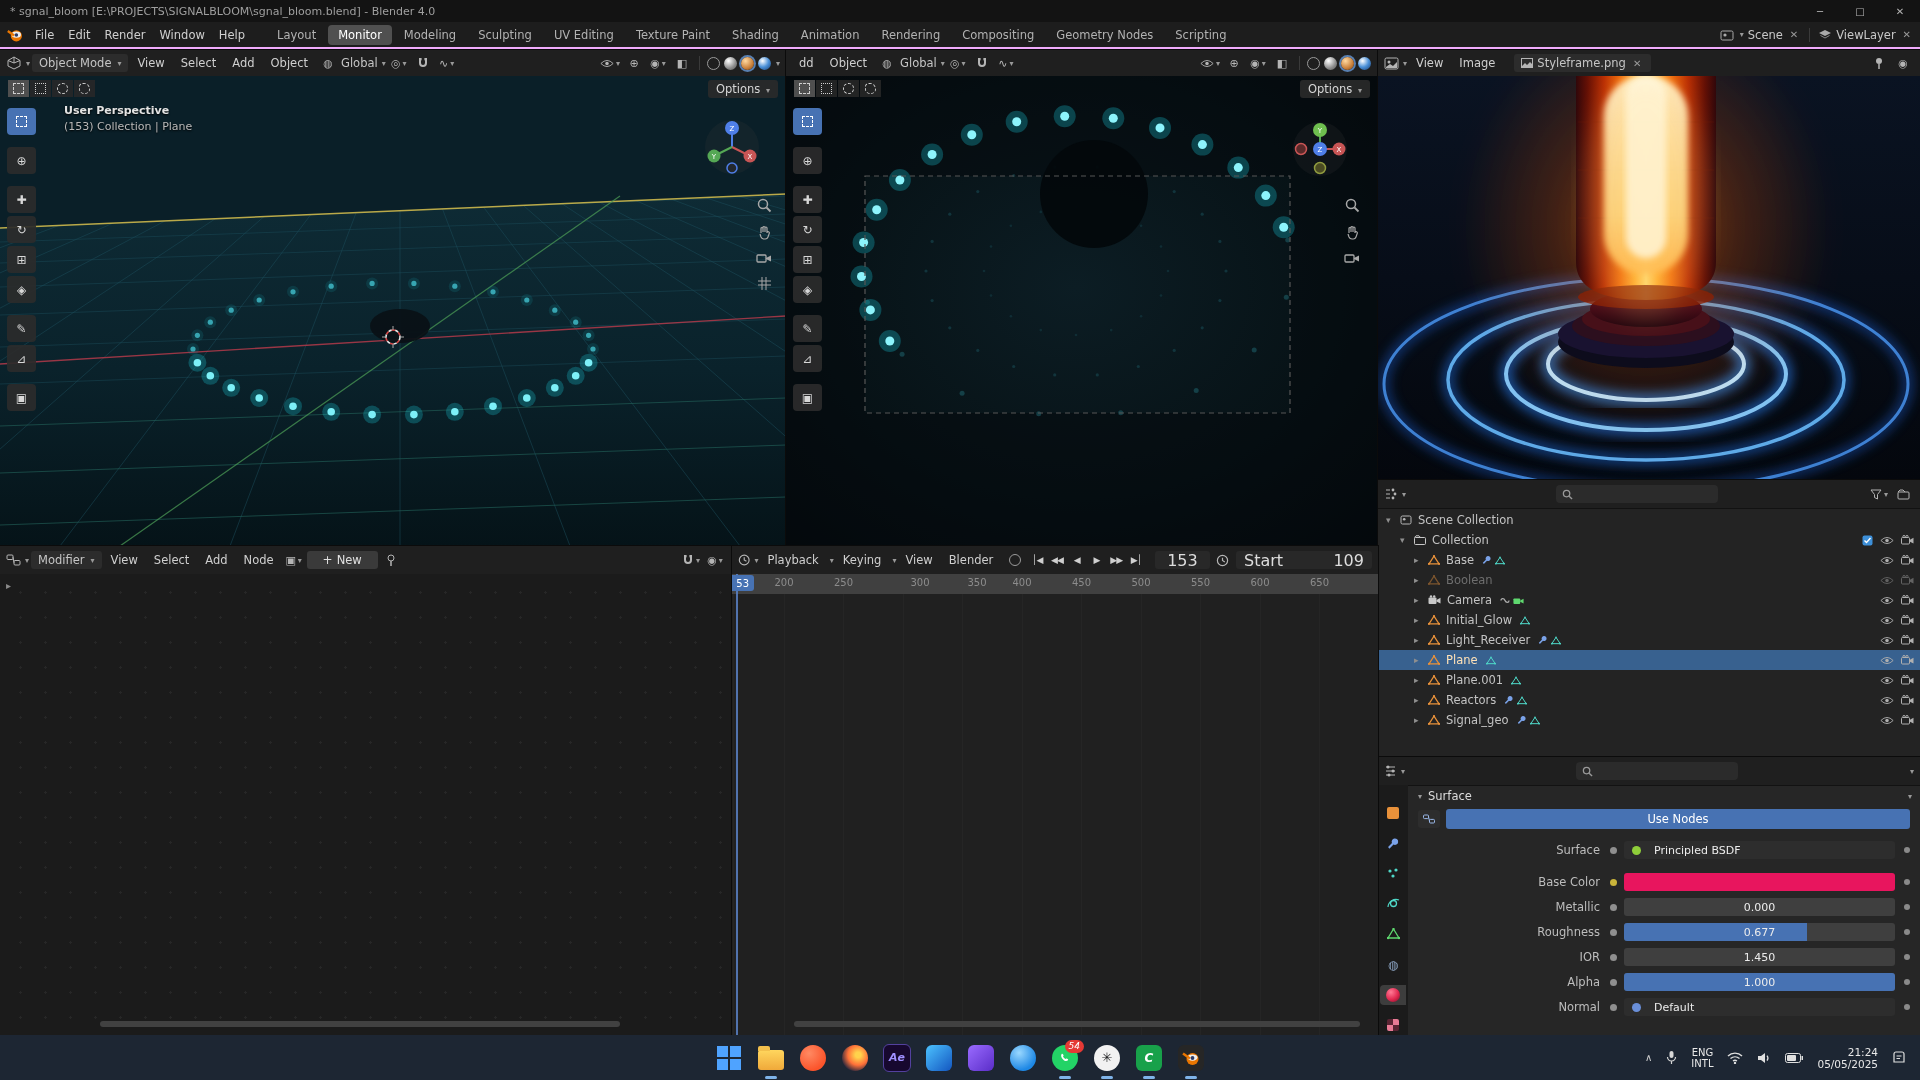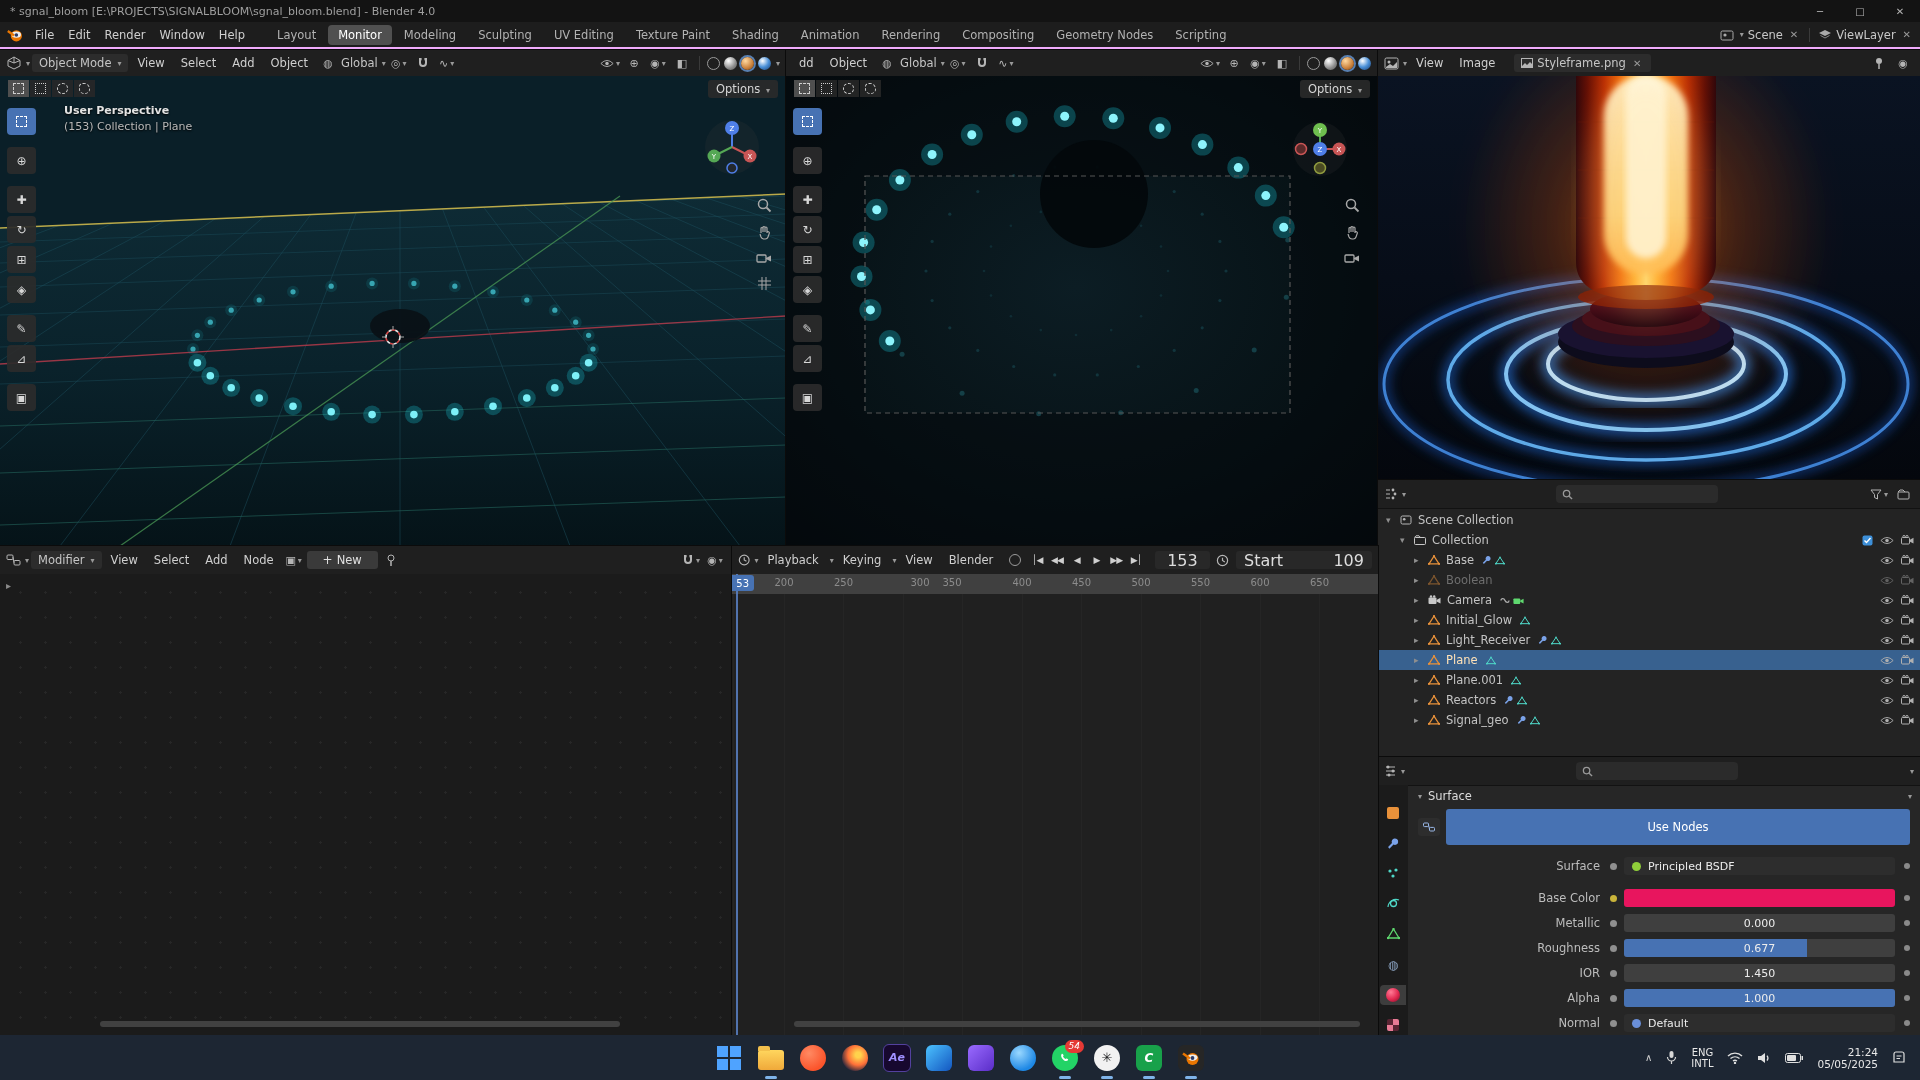--- a/index.html
+++ b/index.html
@@ -66,29 +66,29 @@
   .rowicons{margin-left:auto;display:flex;gap:7px;align-items:center;}
 
   
   #props{background:#262626;}
   #ptabs{position:absolute;left:0;top:28px;bottom:0;width:30px;background:#1b1b1b;display:flex;flex-direction:column;align-items:center;padding-top:18px;gap:11px;box-sizing:border-box;}
   .ptab{width:26px;height:24px;border-radius:4px 0 0 4px;display:flex;align-items:center;justify-content:center;}
   .ptab.act{background:#3d3d3d;}
   #pcontent{position:absolute;left:30px;right:0;top:28px;bottom:0;}
   .panelhdr{display:flex;align-items:center;height:22px;padding:0 8px;color:#dcdcdc;gap:6px;}
   .unrow{display:flex;align-items:center;margin:2px 10px 12px 10px;gap:6px;}
-  .unbtn{flex:1;height:36px;background:#4772b3;border-radius:3px;color:#fff;display:flex;align-items:center;justify-content:center;}
+  .unbtn{flex:1;height:20px;background:#4772b3;border-radius:3px;color:#fff;display:flex;align-items:center;justify-content:center;}
   .prow{display:flex;align-items:center;height:18px;margin:0 10px 7px 10px;}
   .prow.mt{margin-top:14px;}
   .plabel{width:182px;text-align:right;margin-right:10px;color:#bdbdbd;}
   .socket-dot{width:7px;height:7px;border-radius:50%;background:#8f8f8f;margin-right:7px;flex:none;}
   .pfield{flex:1;height:18px;border-radius:3px;background:#3f3f3f;position:relative;display:flex;align-items:center;justify-content:center;font-size:11px;color:#ececec;overflow:hidden;}
   .pfill{position:absolute;left:0;top:0;bottom:0;background:#4772b3;}
   .pval{position:relative;}
-  .pdrop{justify-content:flex-start;padding-left:8px;gap:7px;background:#2d2d2d;}
+  .pdrop{justify-content:flex-start;padding-left:8px;gap:13px;background:#2d2d2d;}
   .sock{width:9px;height:9px;border-radius:50%;flex:none;}
   .keydot{width:6px;height:6px;border-radius:50%;background:#8a8a8a;margin-left:9px;flex:none;}
   .search{display:flex;align-items:center;gap:5px;background:#2b2b2b;border-radius:4px;width:150px;height:18px;padding:0 6px;}
 
   
   #node-canvas{position:absolute;left:0;top:28px;right:0;bottom:0;background-color:#1b1b1b;
     background-image:radial-gradient(#272727 1px,transparent 1.4px);background-size:25px 25px;background-position:8px 6px;}
   .newbtn{display:inline-flex;align-items:center;gap:4px;background:#3a3a3a;border-radius:3px;padding:2px 16px;color:#e0e0e0;}
   .scrollh{position:absolute;height:6px;background:#414141;border-radius:3px;bottom:8px;}
 
@@ -1259,21 +1259,21 @@
     <span class="tfield" style="width:120px;flex:none;">
       <span>Start</span>
         <span class="sp"></span>
         <span>109</span>
     </span>
   </div>
   <div id="tl-ruler">
       <span class="tick" style="left:52px">200</span>
       <span class="tick" style="left:111.5px">250</span>
       <span class="tick" style="left:188px">300</span>
-      <span class="tick" style="left:220px">350</span>
+      <span class="tick" style="left:245px">350</span>
       <span class="tick" style="left:290px">400</span>
       <span class="tick" style="left:349.5px">450</span>
       <span class="tick" style="left:409px">500</span>
       <span class="tick" style="left:468.5px">550</span>
       <span class="tick" style="left:528px">600</span>
       <span class="tick" style="left:587.5px">650</span>
     </div>
   <div id="tl-body"></div>
   <div class="phline"></div>
   <div class="phbadge">53</div>

